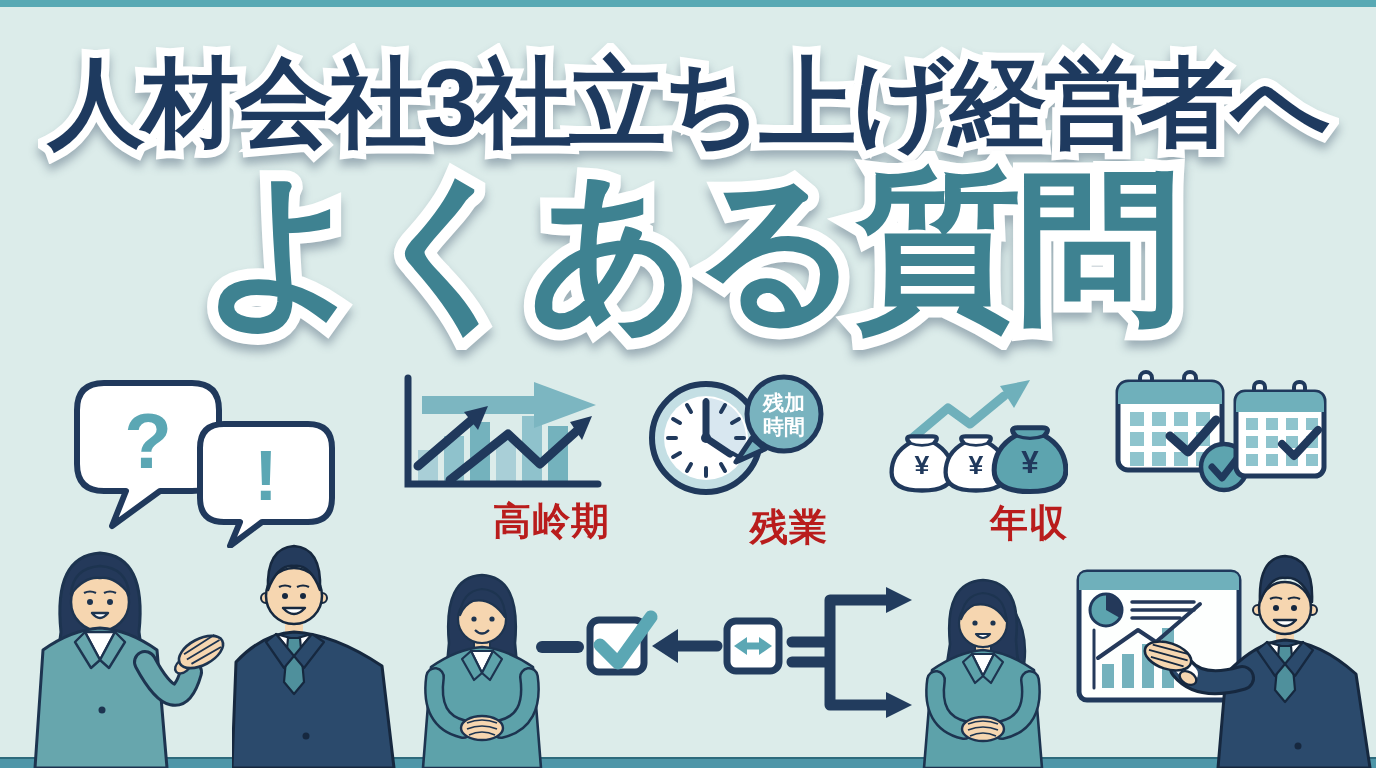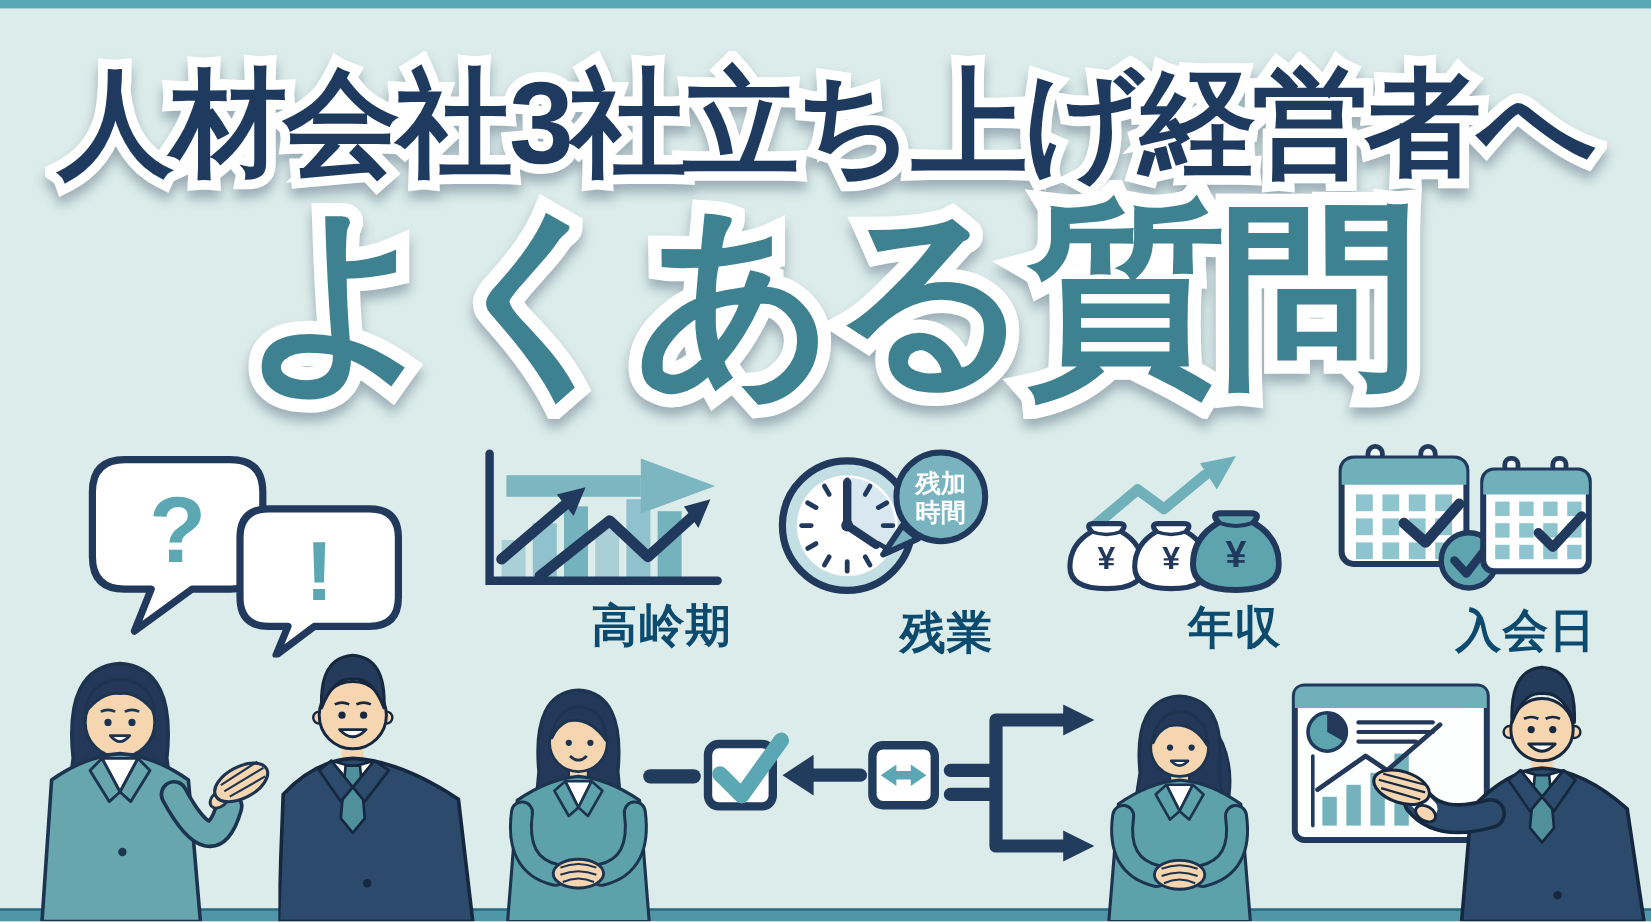--- a/index.html
+++ b/index.html
@@ -9,21 +9,21 @@
   .floor{position:absolute;left:0;top:757px;width:100%;height:11px;background:#4e96a8;border-top:2px solid #2e6b7d;z-index:1;}
   .title{position:absolute;width:100%;text-align:center;font-weight:900;line-height:1.05;}
   .title .t-stroke{position:absolute;left:0;right:0;top:0;color:#fff;
         filter:drop-shadow(0 7px 5px rgba(20,40,70,.32));}
   .title .t-fill{position:relative;}
   .title1{top:52px;font-size:97px;letter-spacing:-3px;color:#1e3a5f;}
   .title1 .t-stroke{-webkit-text-stroke:16px #fff;}
   .title2{top:162px;font-size:166px;letter-spacing:-6px;color:#3e8291;}
   .title2 .t-stroke{-webkit-text-stroke:22px #fff;}
   .ico{position:absolute;display:flex;flex-direction:column;align-items:flex-end;z-index:2;}
-  .ico-label{margin-top:2px;font-size:38px;font-weight:800;color:#0c4a6e;letter-spacing:1px;}
+  .ico-label{margin-top:2px;font-size:38px;font-weight:800;color:#b91c1c;letter-spacing:1px;}
   .abs{position:absolute;z-index:2;}
   svg{display:block;}
   svg text{font-family:"Liberation Sans","DejaVu Sans",sans-serif;}
 </style>
 </head>
 <body>
 
 <div class="canvas">
   <div class="strip-top"></div>
   <div class="floor"></div>
@@ -157,21 +157,20 @@
             <rect x="50" y="54" width="12" height="12"></rect>
             <rect x="70" y="54" width="12" height="12"></rect>
           <rect x="10" y="72" width="12" height="12"></rect>
             <rect x="30" y="72" width="12" height="12"></rect>
             <rect x="50" y="72" width="12" height="12"></rect>
             <rect x="70" y="72" width="12" height="12"></rect>
         </g>
         <path d="M46,62 L58,74 L82,48" fill="none" stroke="#20395c" stroke-width="8" stroke-linecap="round" stroke-linejoin="round"></path>
       </g>
     </svg>
-    <div class="ico-label">入会日</div>
   </div>
 
   <div class="abs" style="left:530px;top:585px;">
     <svg width="400" height="135" viewBox="0 0 400 135">
       <path d="M12,62 L48,62" stroke="#223c5e" stroke-width="12" stroke-linecap="round"></path>
       <rect x="60" y="35" width="54" height="52" rx="9" fill="#ffffff" stroke="#223c5e" stroke-width="7"></rect>
       <path d="M70,60 L88,78 L121,32" fill="none" stroke="#5ba7b4" stroke-width="13" stroke-linecap="round" stroke-linejoin="round"></path>
       <path d="M187,61 L140,61" stroke="#223c5e" stroke-width="11" stroke-linecap="round"></path>
       <polygon points="122,61 148,44 148,78" fill="#223c5e"></polygon>
       <rect x="197" y="36" width="52" height="50" rx="9" fill="#ffffff" stroke="#223c5e" stroke-width="7"></rect>

